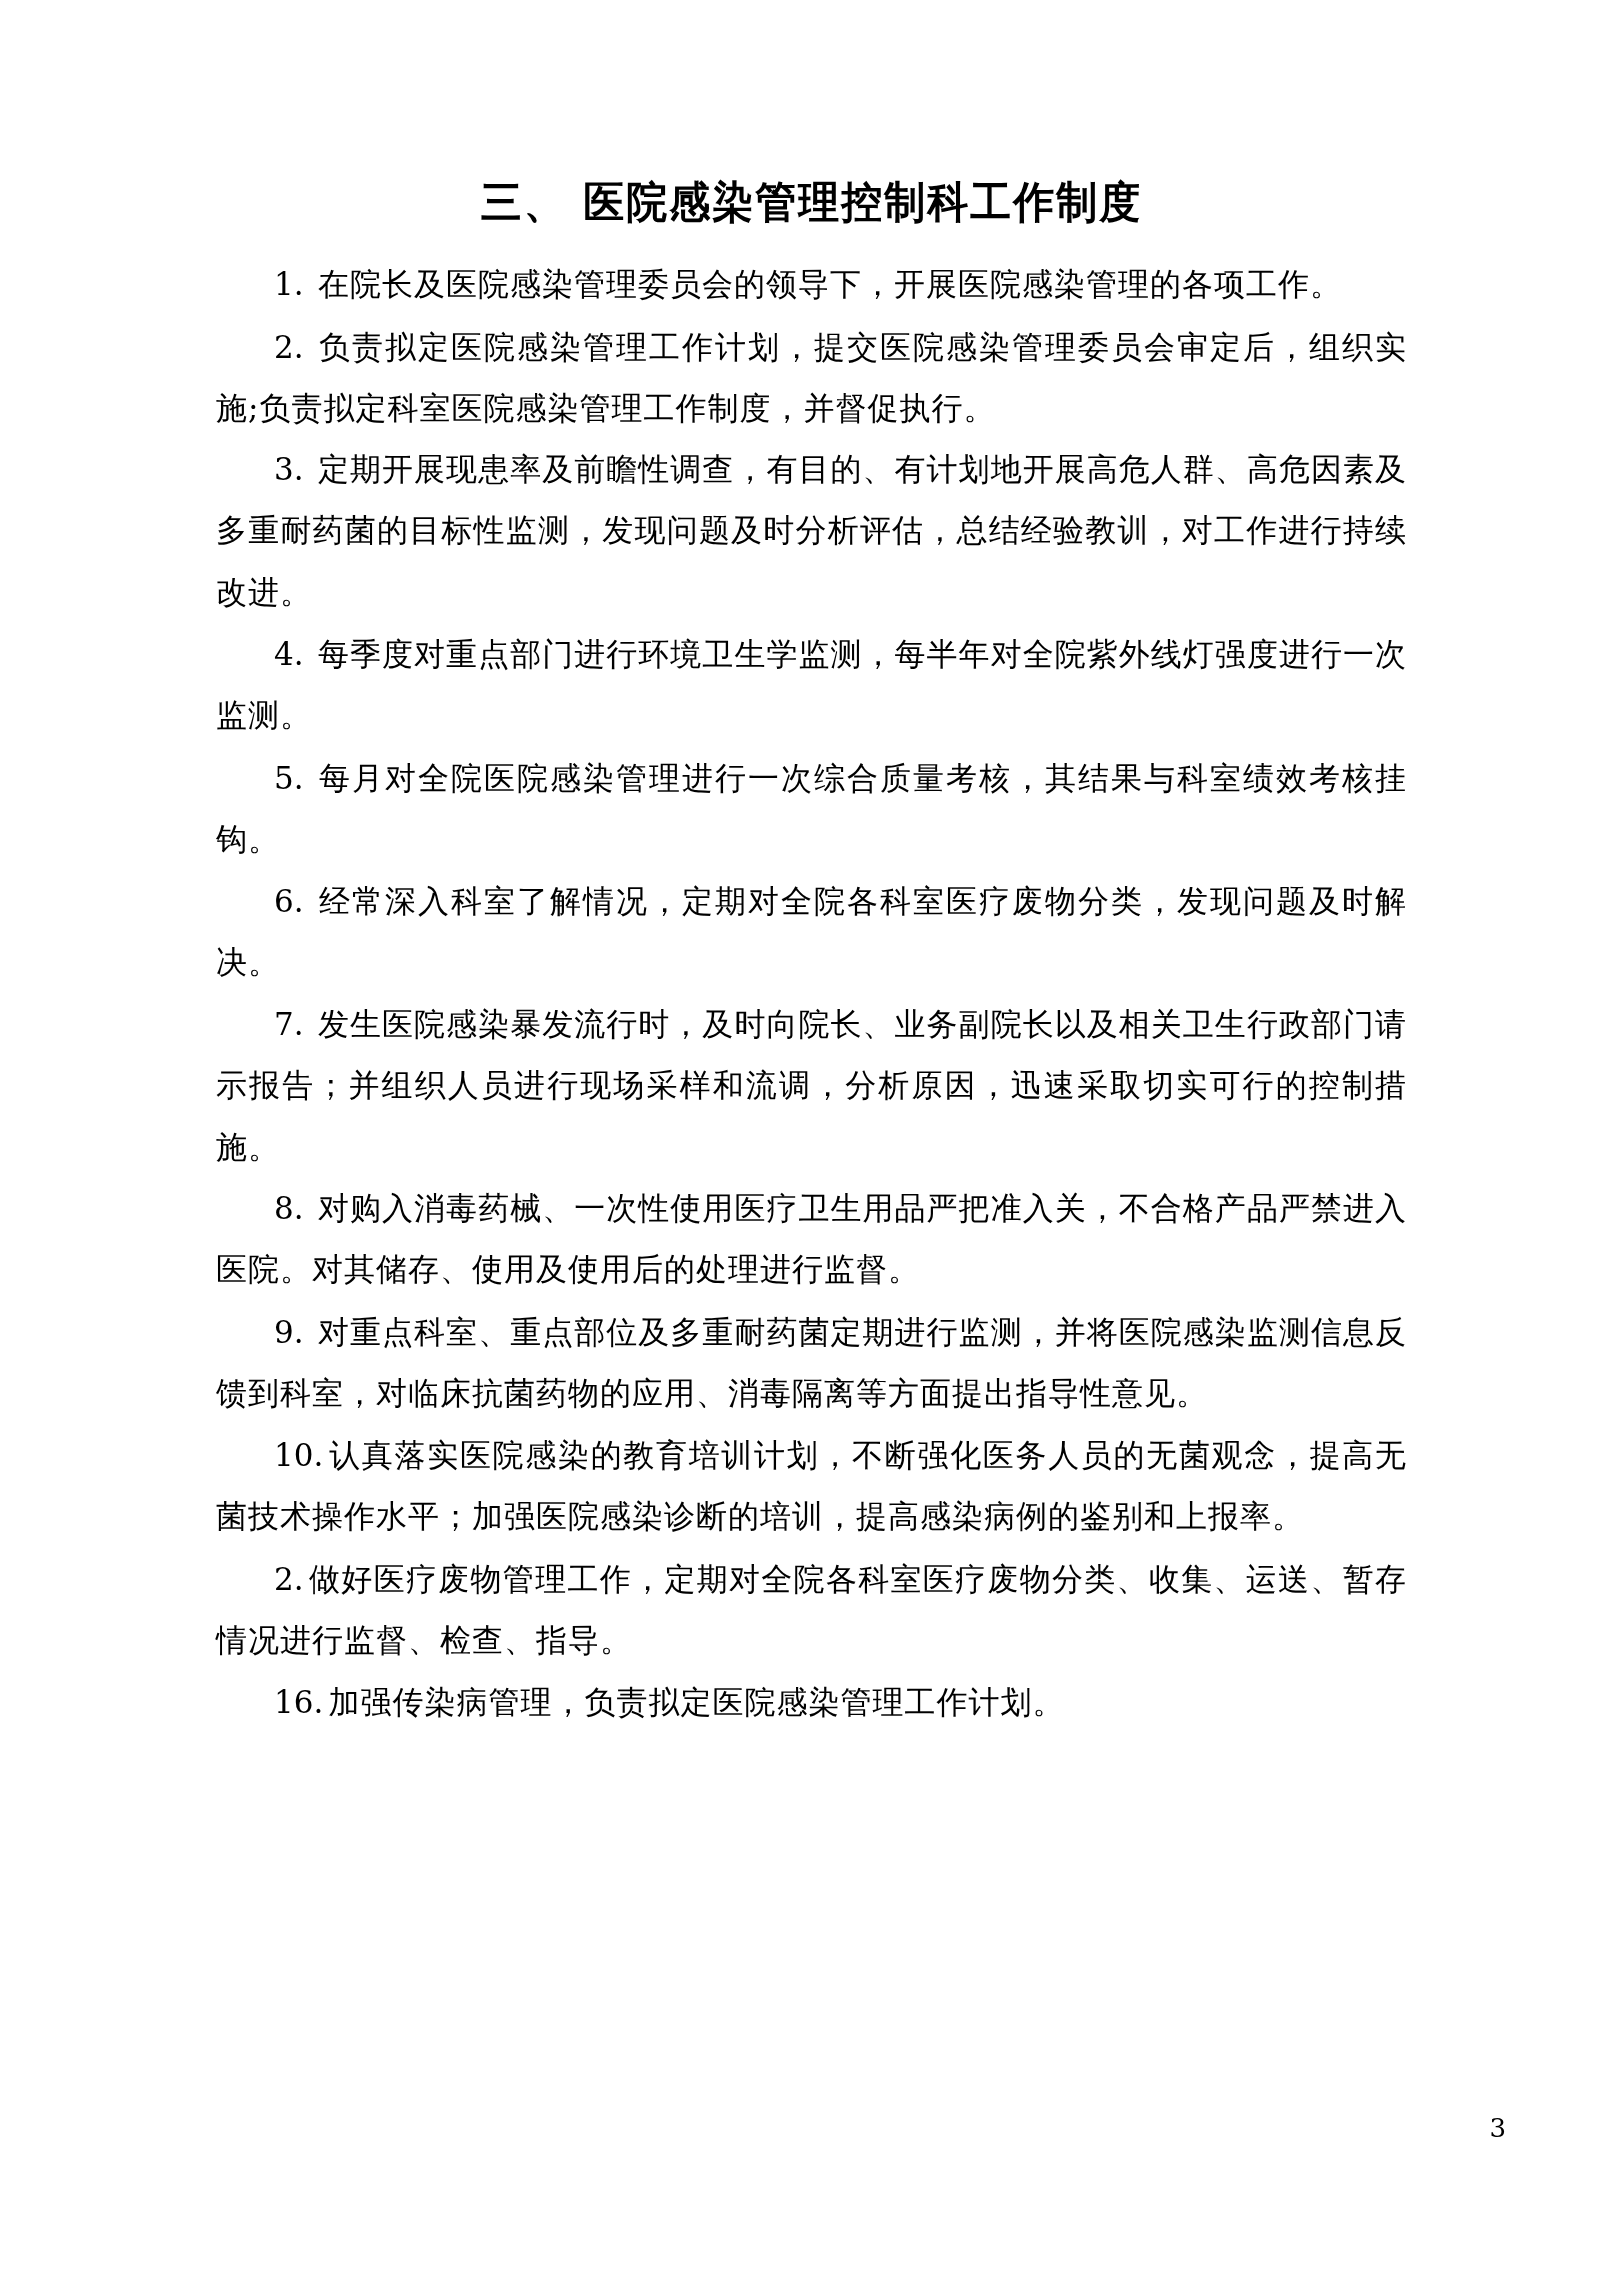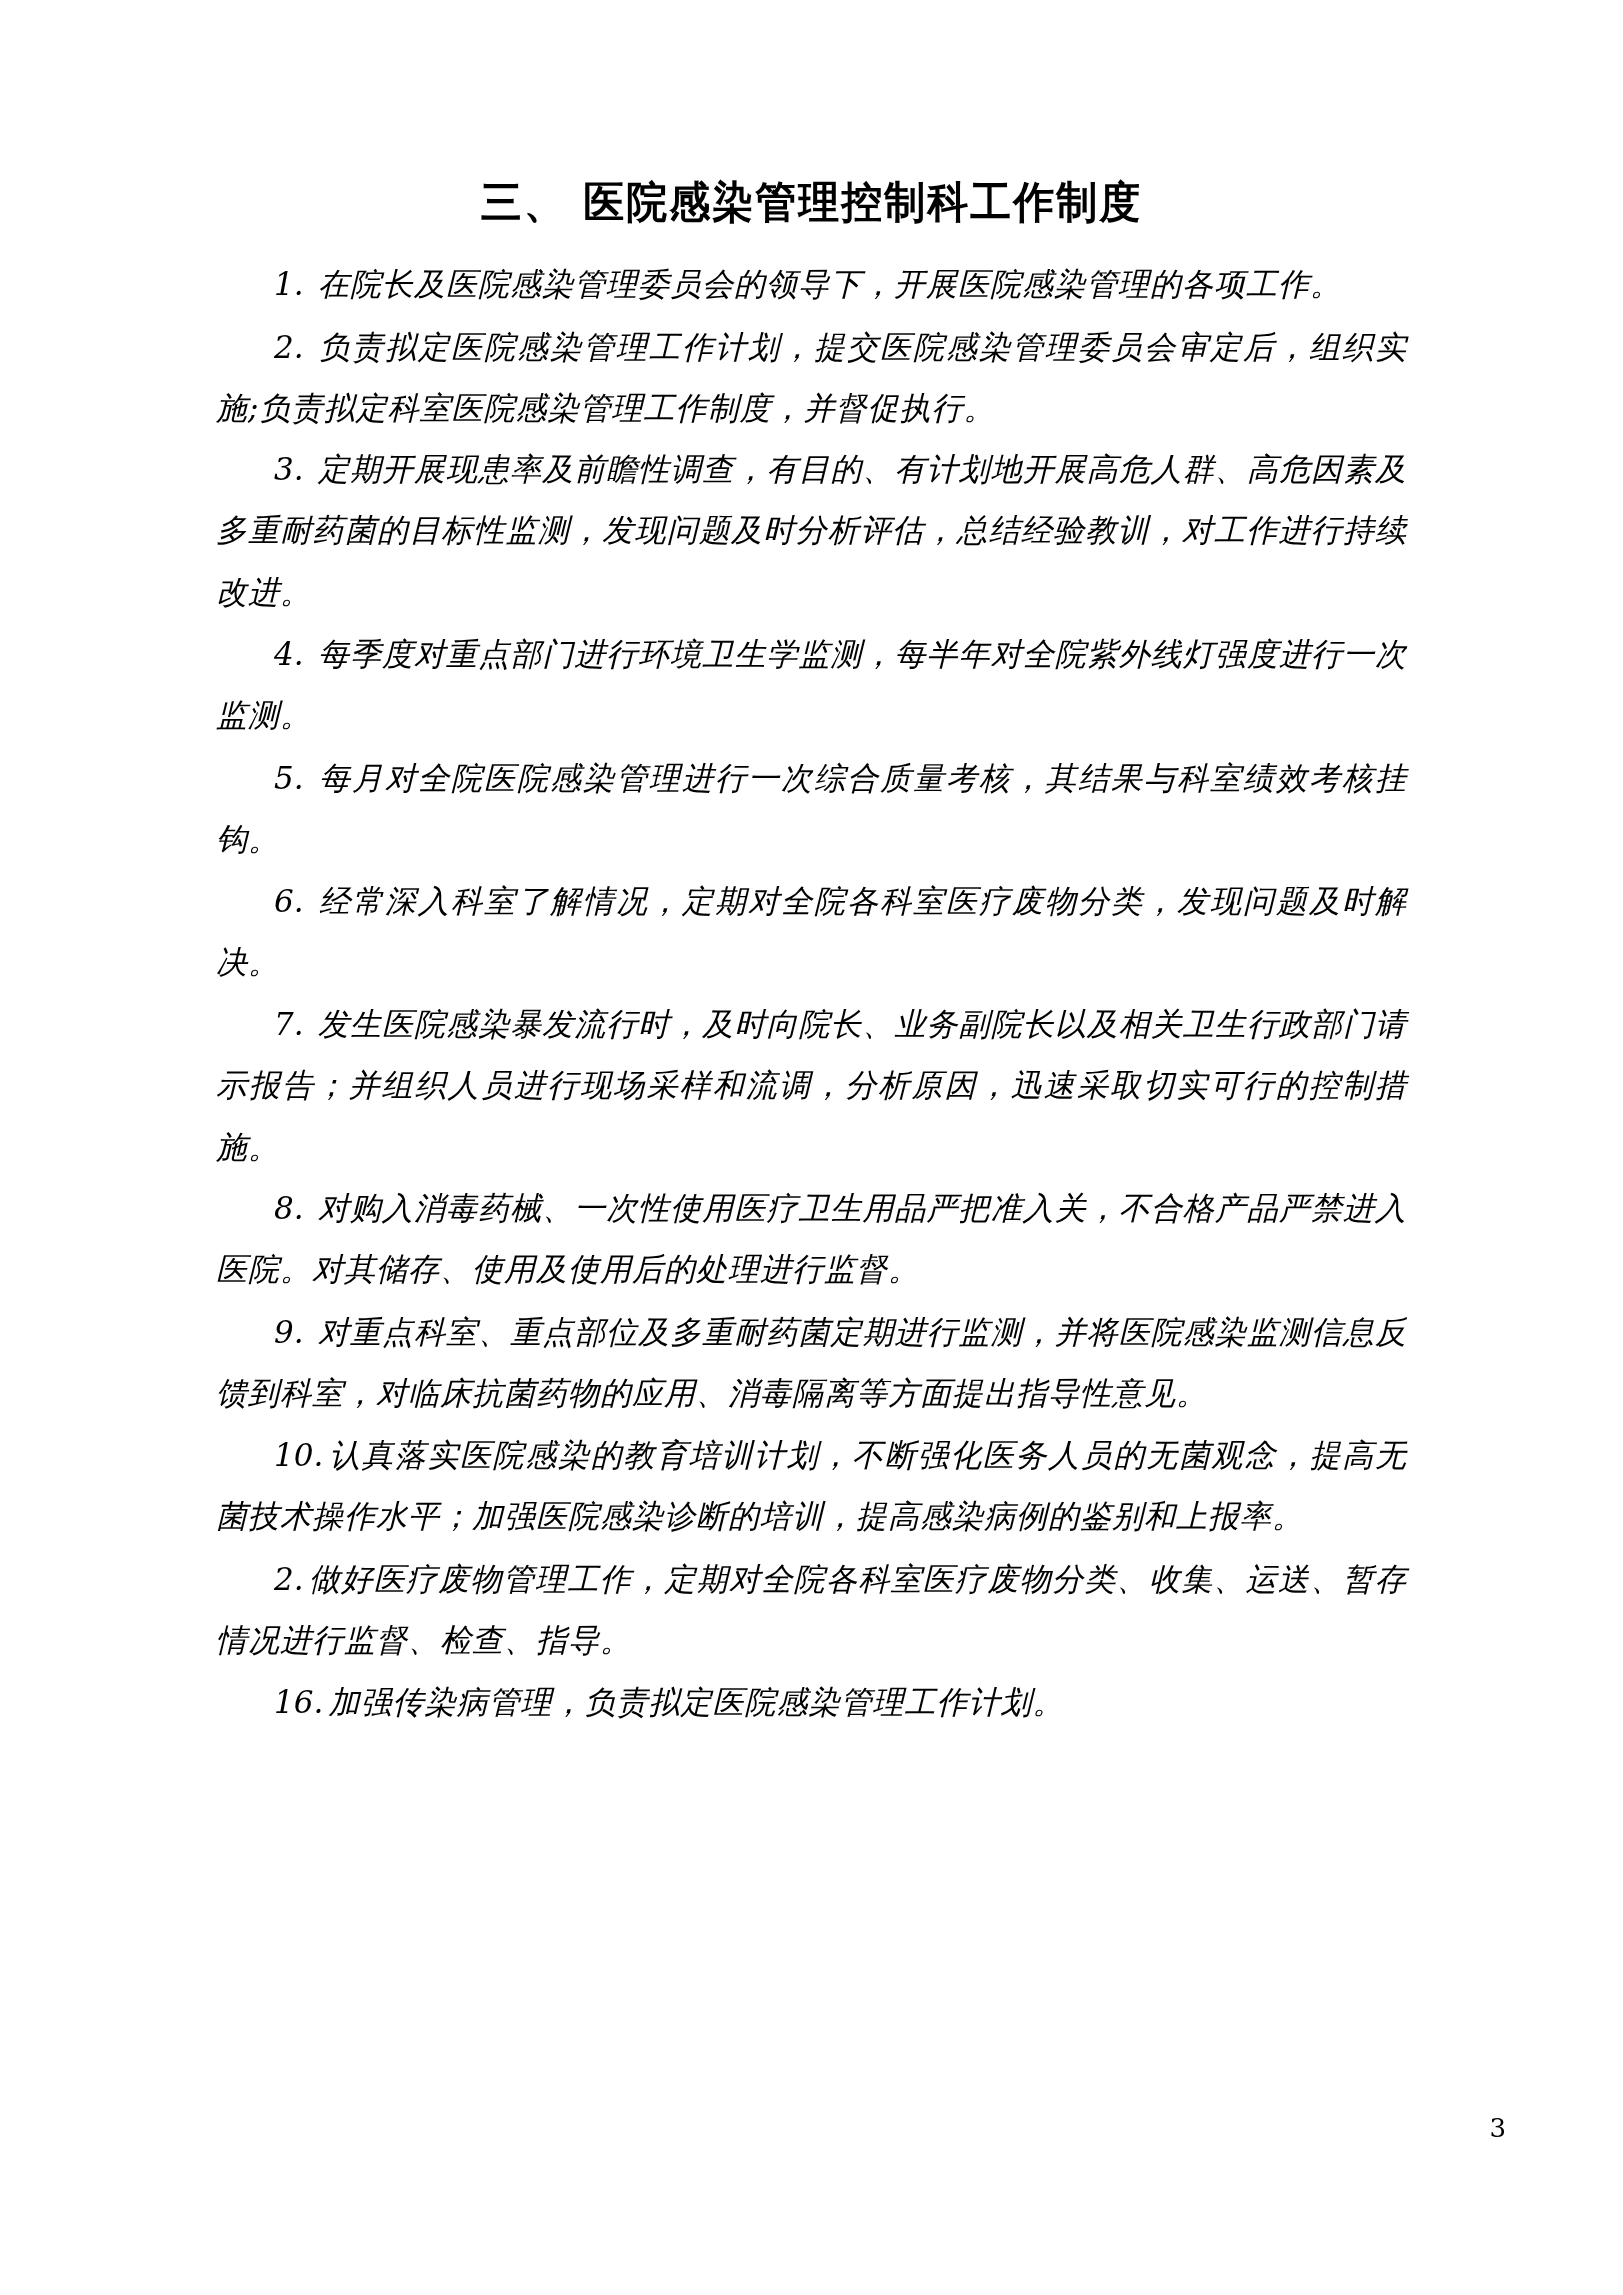--- a/index.html
+++ b/index.html
@@ -43,21 +43,20 @@
     font-family: "DejaVu Sans", "Liberation Sans", sans-serif;
     -webkit-font-smoothing: antialiased;
     transform: scaleY(1.06);
     transform-origin: center top;
   }
 
   .clause-list {
     margin: 0;
     padding: 0;
     list-style: none;
-    font-style: italic;
   }
 
   .clause {
     font-size: 31px;
     line-height: 1.95;
     text-align: justify;
     text-justify: inter-ideograph;
     text-indent: 58px;
     margin: 0 0 2.6px 0;
     letter-spacing: 1px;

